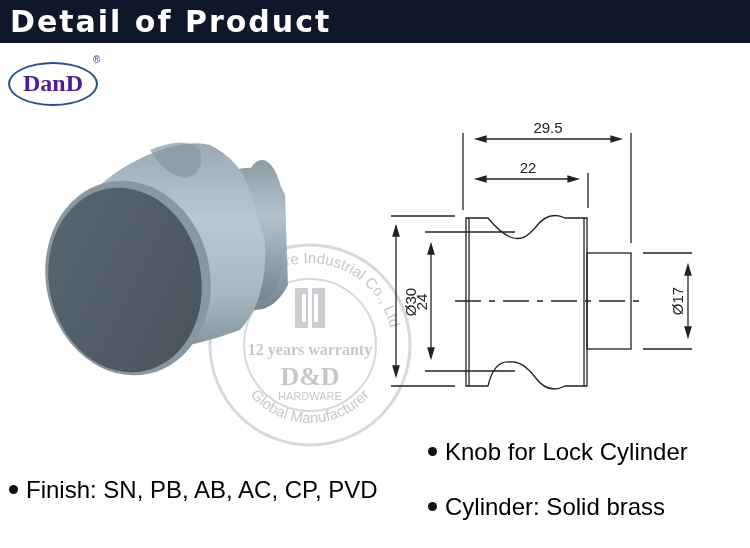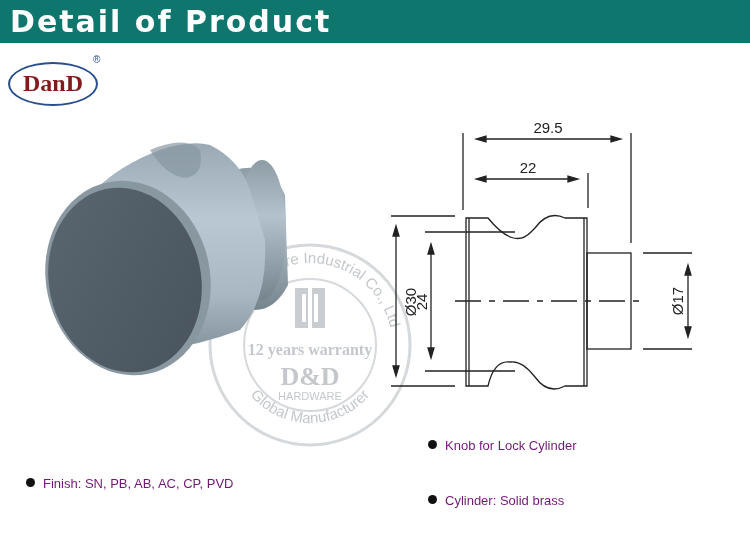--- a/index.html
+++ b/index.html
@@ -1,23 +1,23 @@
 <!DOCTYPE html>
 <html><head>
 <meta charset="utf-8">
 <style>
   html, body { margin: 0; padding: 0; }
   body { width: 750px; height: 548px; background: #ffffff; position: relative; overflow: hidden; font-family: "Liberation Sans", sans-serif; }
-  .header { position: absolute; left: 0; top: 0; width: 750px; height: 43px; background: #0f766e; }
+  .header { position: absolute; left: 0; top: 0; width: 750px; height: 43px; background: #0f172a; }
   .header-title { position: absolute; left: 10px; top: 2px; color: #ffffff; font-family: "DejaVu Sans", sans-serif; font-weight: bold; font-size: 30px; letter-spacing: 2px; line-height: 40px; }
   .logo { position: absolute; left: 8px; top: 62px; width: 90px; height: 44px; }
   .logo-oval { position: absolute; left: 0; top: 0; width: 86px; height: 40px; border: 2px solid #2a4f8e; border-radius: 50%; }
-  .logo-text { position: absolute; left: 0; top: 6px; width: 90px; text-align: center; color: #7f1d1d; font-family: "Liberation Serif", serif; font-weight: bold; font-size: 24px; line-height: 30px; }
+  .logo-text { position: absolute; left: 0; top: 6px; width: 90px; text-align: center; color: #4c1d95; font-family: "Liberation Serif", serif; font-weight: bold; font-size: 24px; line-height: 30px; }
   .logo-reg { position: absolute; left: 93px; top: 54px; font-size: 10px; color: #2a4f8e; }
-  .bullet { position: absolute; font-size: 13px; color: #701a75; white-space: nowrap; }
+  .bullet { position: absolute; font-size: 24px; color: #000000; white-space: nowrap; }
   .bullet .dot { display: inline-block; width: 9px; height: 9px; border-radius: 50%; background: #111; margin-right: 8px; vertical-align: middle; position: relative; top: -2px; }
   svg { position: absolute; left: 0; top: 0; }
 </style>
 </head>
 <body>
 
 <div class="header">
   <div class="header-title">Detail of Product</div>
 </div>
 
@@ -127,18 +127,18 @@
   <text x="548" y="133" text-anchor="middle" font-family="Liberation Sans, sans-serif" font-size="15" fill="#222">29.5</text>
   <text x="528" y="173" text-anchor="middle" font-family="Liberation Sans, sans-serif" font-size="15" fill="#222">22</text>
   <text x="0" y="0" transform="translate(416 302) rotate(-90)" text-anchor="middle" font-family="Liberation Sans, sans-serif" font-size="15" fill="#222">Ø30</text>
   <text x="0" y="0" transform="translate(427 302) rotate(-90)" text-anchor="middle" font-family="Liberation Sans, sans-serif" font-size="15" fill="#222">24</text>
   <text x="0" y="0" transform="translate(683 301) rotate(-90)" text-anchor="middle" font-family="Liberation Sans, sans-serif" font-size="15" fill="#222">Ø17</text>
 </svg>
 
 <div class="bullet" style="left:428px; top:438px;">
   <span class="dot"></span><span>Knob for Lock Cylinder</span>
 </div>
-<div class="bullet" style="left:26px; top:476px;">
+<div class="bullet" style="left:9px; top:476px;">
   <span class="dot"></span><span>Finish: SN, PB, AB, AC, CP, PVD</span>
 </div>
 <div class="bullet" style="left:428px; top:493px;">
   <span class="dot"></span><span>Cylinder: Solid brass</span>
 </div>
 
 </body></html>

